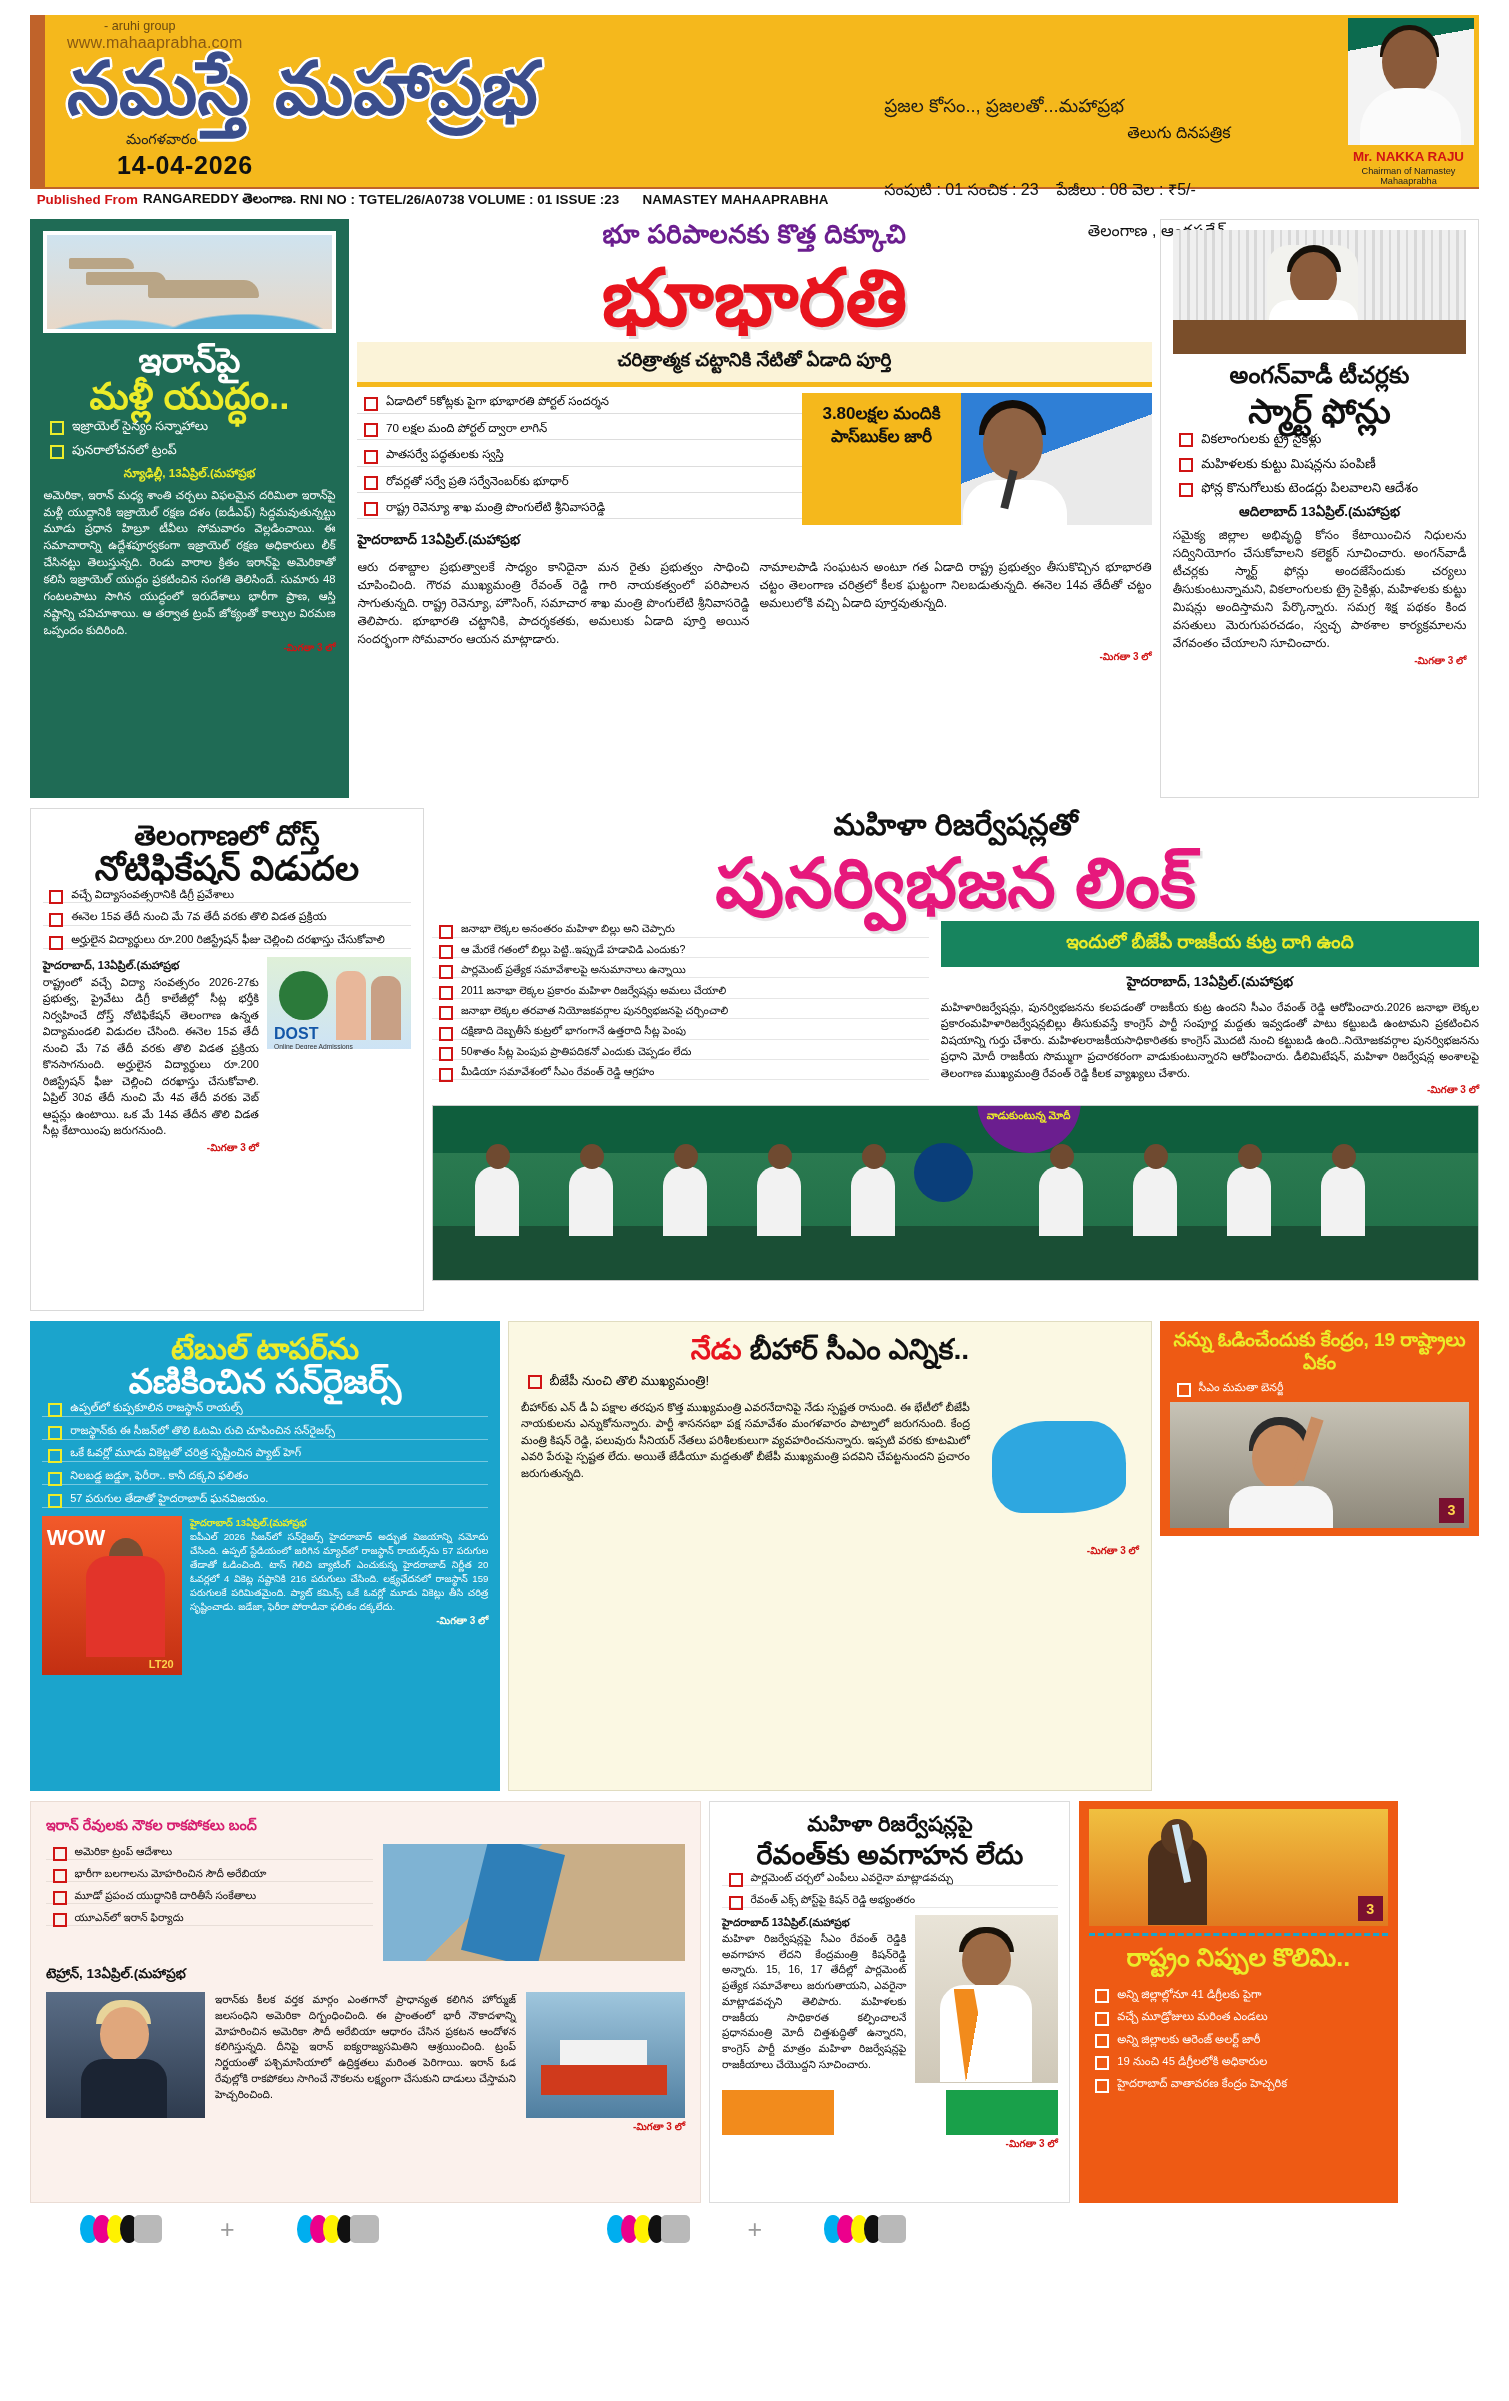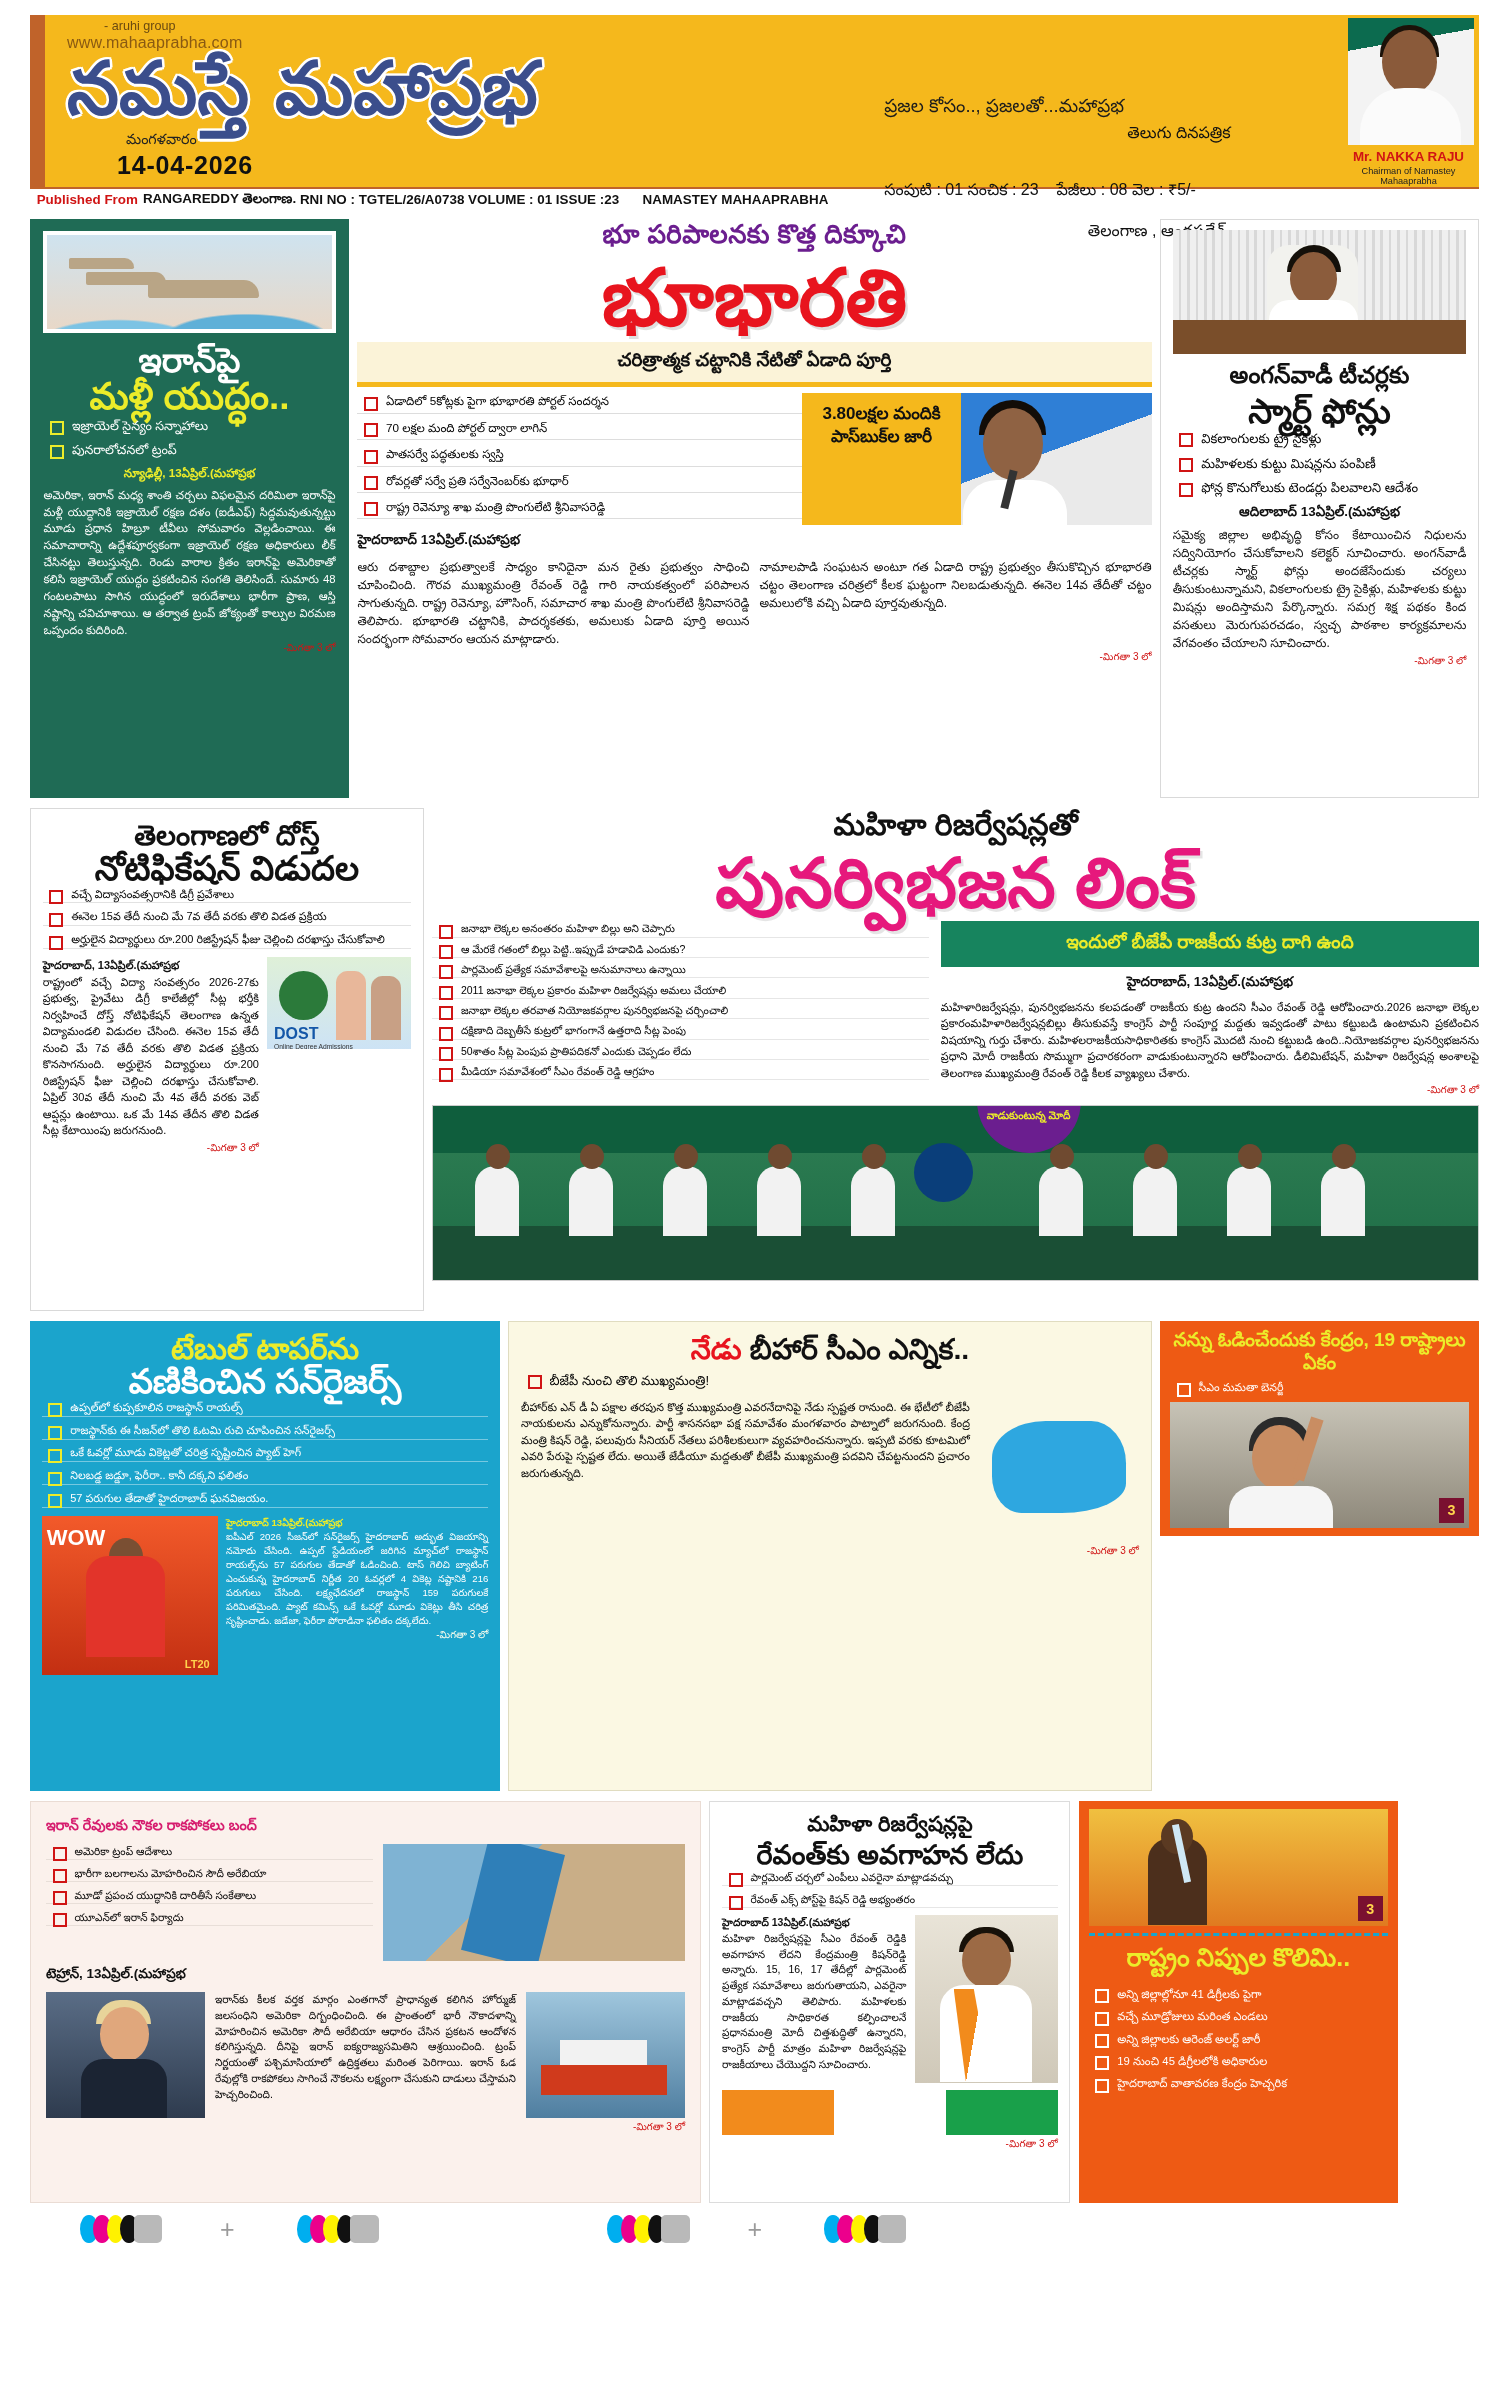--- a/index.html
+++ b/index.html
@@ -50,21 +50,21 @@
   .pubbar .red { color:#d01414; margin-right:5px; }
   .pubbar .k { color:#111; }
   .pubbar .nm { margin-left:23.5px; color:#111; }
   .bullets { list-style:none; }
   .bullets li { position:relative; padding-left:28.5px; margin-bottom:5.9px; font-size:13px; line-height:1.45; }
   .bullets li:before { content:""; position:absolute; left:6.7px; top:3.4px; width:10px; height:10px; border:2.1px solid #d01414; }
   .bullets.yellow li:before { border-color:#ecec2a; }
   .bullets.white li:before { border-color:#fff; }
   .body-text { font-size:12px; line-height:1.5; text-align:justify; color:#111; }
   .dateline { font-weight:bold; color:#111; }
-  .contd { color:#d01414; font-size:10px; font-weight:normal; }
+  .contd { color:#d01414; font-size:10px; font-weight:bold; }
 
   
   .sec1 { display:flex; gap:8.4px; margin-top:8.4px; height:579px; }
   .iran-box { width:319px; background:#1f6b55; padding:11.7px 13.4px 8.4px 13.4px; color:#fff; }
   .iran-photo { width:100%; height:102px; background:linear-gradient(#cfe3ef,#e8d8c8); border:4.2px solid #fff; position:relative; overflow:hidden;}
   .jet { position:absolute; background:#b9a586; border-radius:3.4px 18.4px 3.4px 3.4px; }
   .jet.j1 { left:22px; top:23.5px; width:65px; height:11px; }
   .jet.j2 { left:39px; top:37px; width:80px; height:13.4px; }
   .jet.j3 { left:101px; top:45px; width:111px; height:18.4px; }
   .river { position:absolute; left:0; bottom:0; width:100%; height:50px;
@@ -140,21 +140,21 @@
                   text-align:center; padding:8.4px; line-height:1.4; }
   .res-right-wrap { position:relative; }
 
   
   .sec3 { display:flex; gap:8.4px; margin-top:10px; height:470px; }
   .cric-box { width:470px; background:#1BA4CC; padding:11.7px; color:#fff; }
   .cric-h1 { text-align:center; font-size:30px; font-weight:bold; color:#ecec2a; line-height:1.05;}
   .cric-h2 { text-align:center; font-size:34px; font-weight:bold; color:#fff; line-height:1.05;}
   .cric-box .bullets li { font-size:11px; color:#fff; border-bottom:0.8px solid rgba(255,255,255,.4); }
   .cric-lower { display:flex; gap:8.4px; margin-top:8.4px; }
-  .cric-img { width:176px; height:159px; background:linear-gradient(#f25a2a,#c32f12); position:relative; overflow:hidden; }
+  .cric-img { width:140px; height:159px; background:linear-gradient(#f25a2a,#c32f12); position:relative; overflow:hidden; }
   .cric-img .wow { position:absolute; left:5px; top:8.4px; font-size:22px; font-weight:bold; color:#fff; }
   .cric-img .plr { position:absolute; left:44px; top:40px; width:79px; height:101px; border-radius:22px 22px 0 0; background:#e2342a; }
   .cric-img .hd { position:absolute; left:67px; top:22px; width:34px; height:37px; border-radius:50%; background:#7a4f33; }
   .cric-img .badge { position:absolute; right:8px; bottom:5px; font-size:11px; font-weight:bold; color:#ffd34d; }
   .cric-text { flex:1; font-size:9.6px; line-height:1.45; text-align:justify; color:#fff; }
 
   .bihar-box { flex:1; background:#FBF8E3; border:0.8px solid #e0dcc0; padding:11.7px; }
   .bihar-h { text-align:center; font-size:28.5px; font-weight:bold; line-height:1.1; }
   .bihar-h .r { color:#E8141E; }
   .bihar-h .b { color:#111; }

